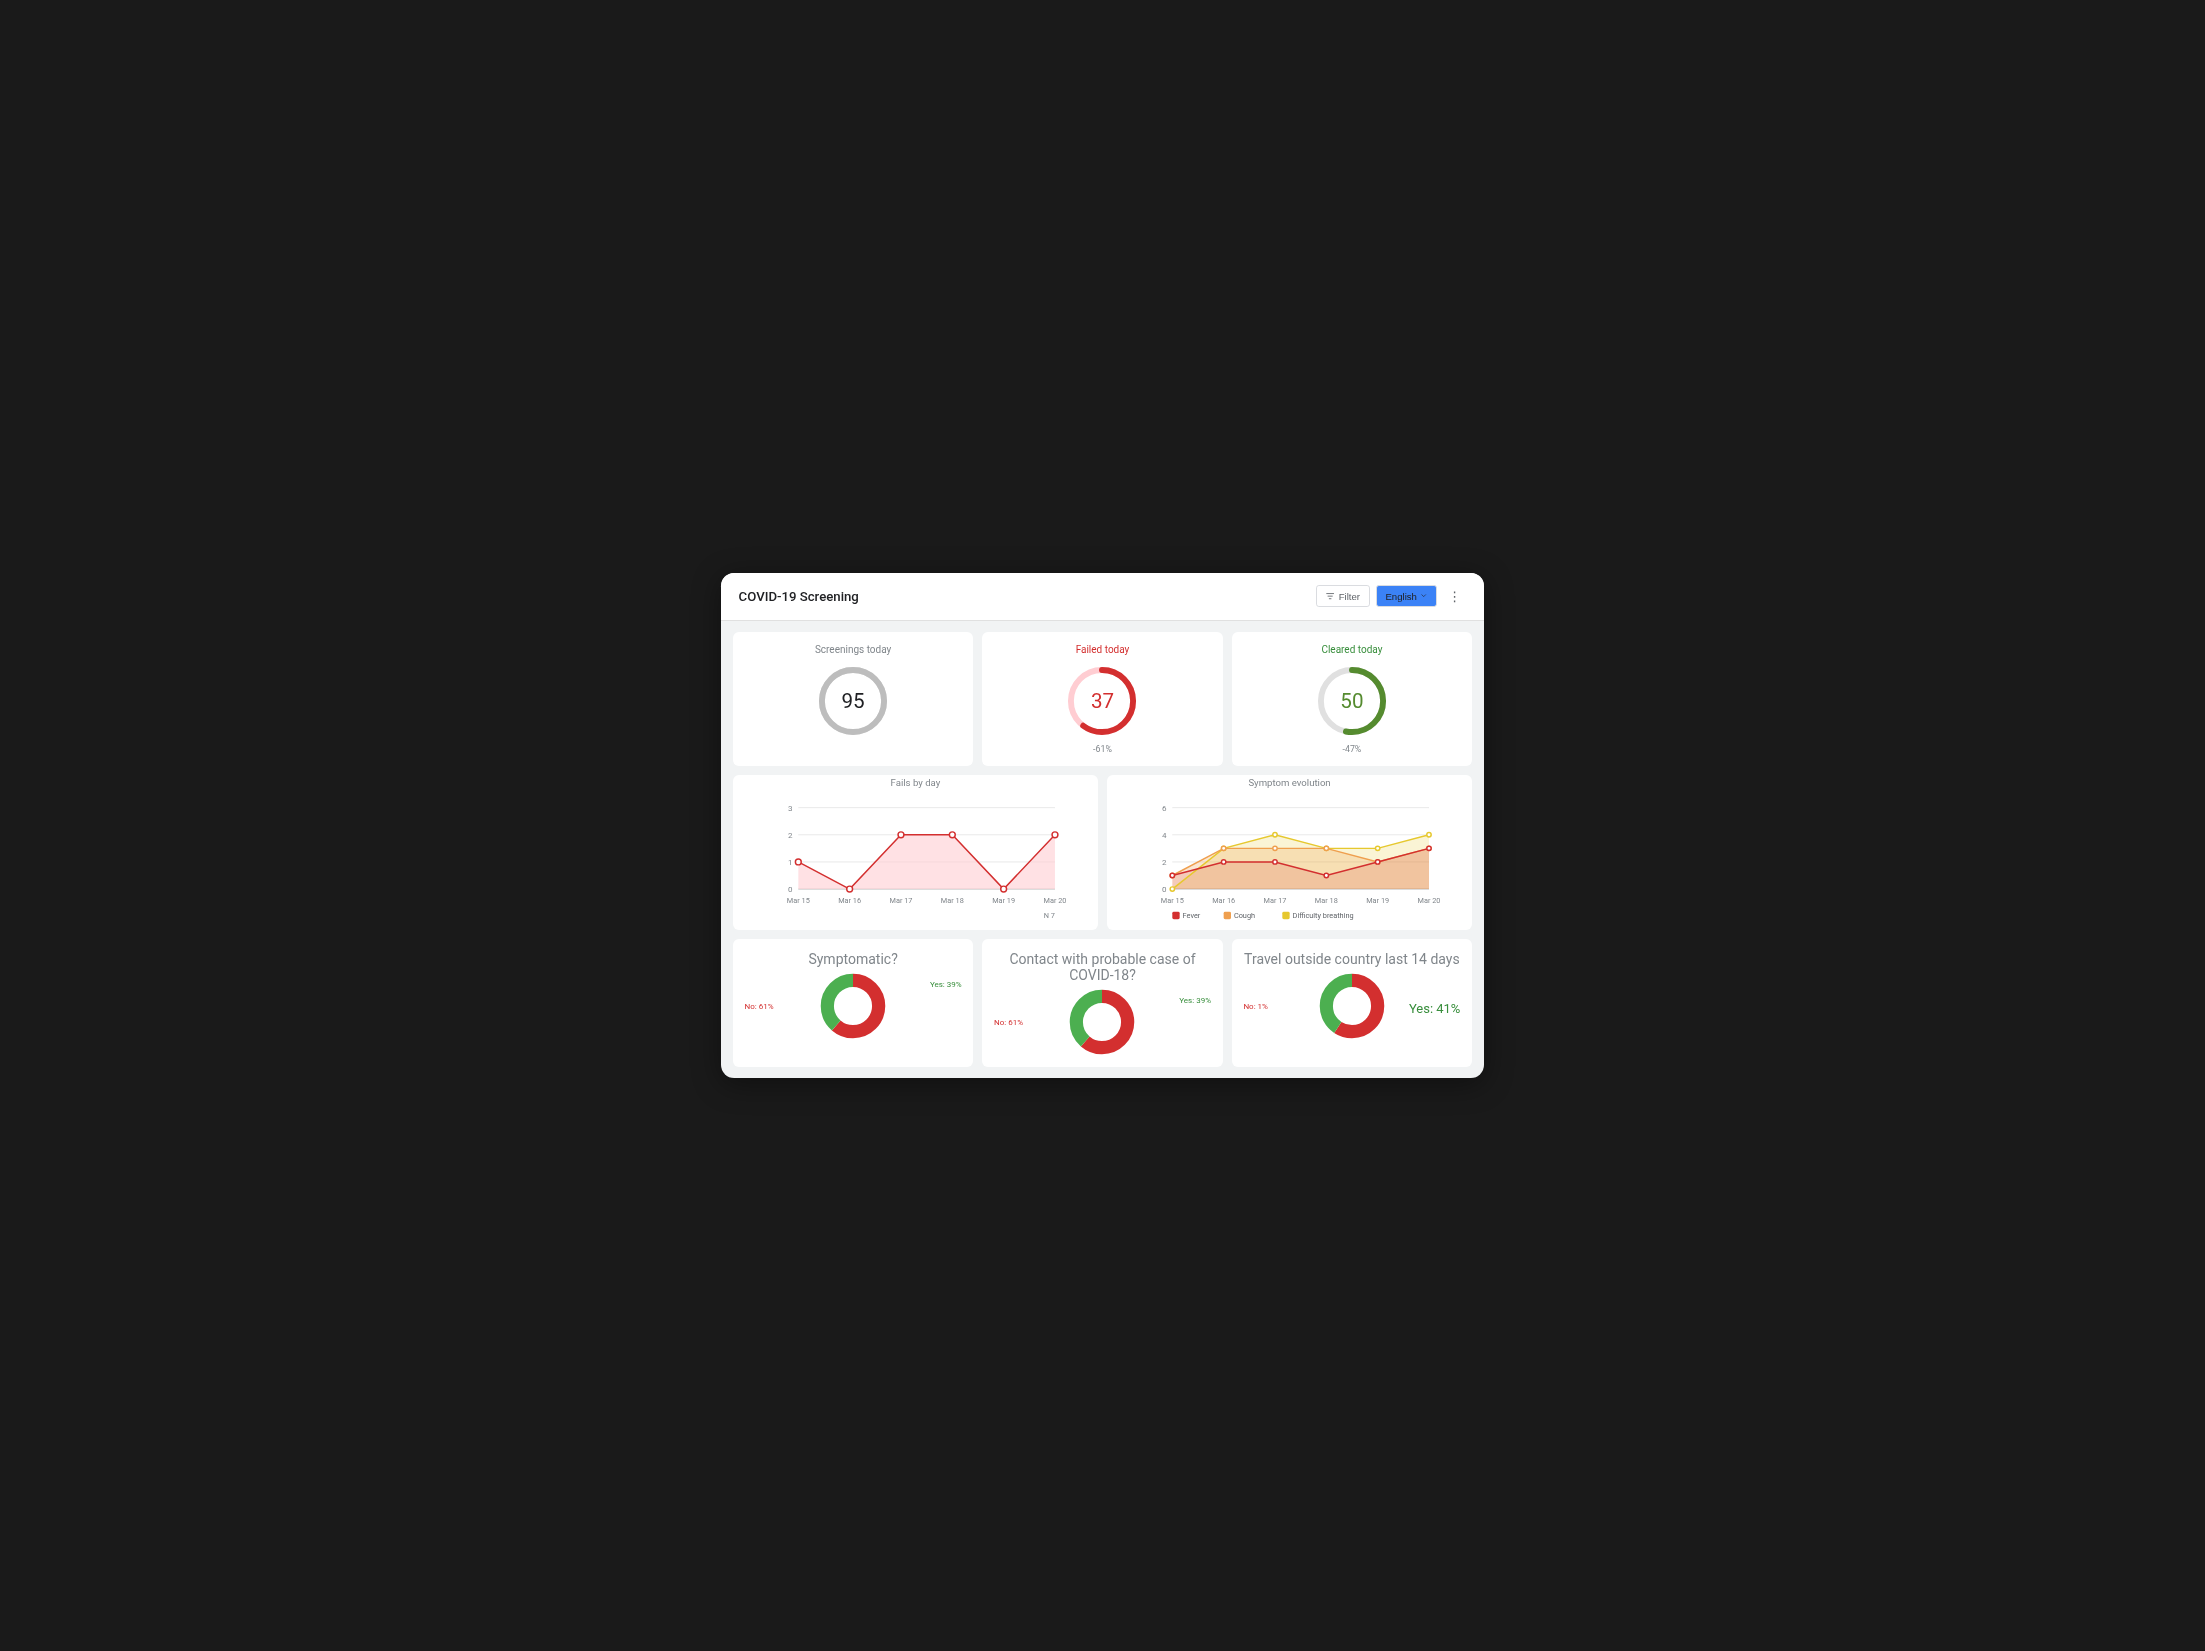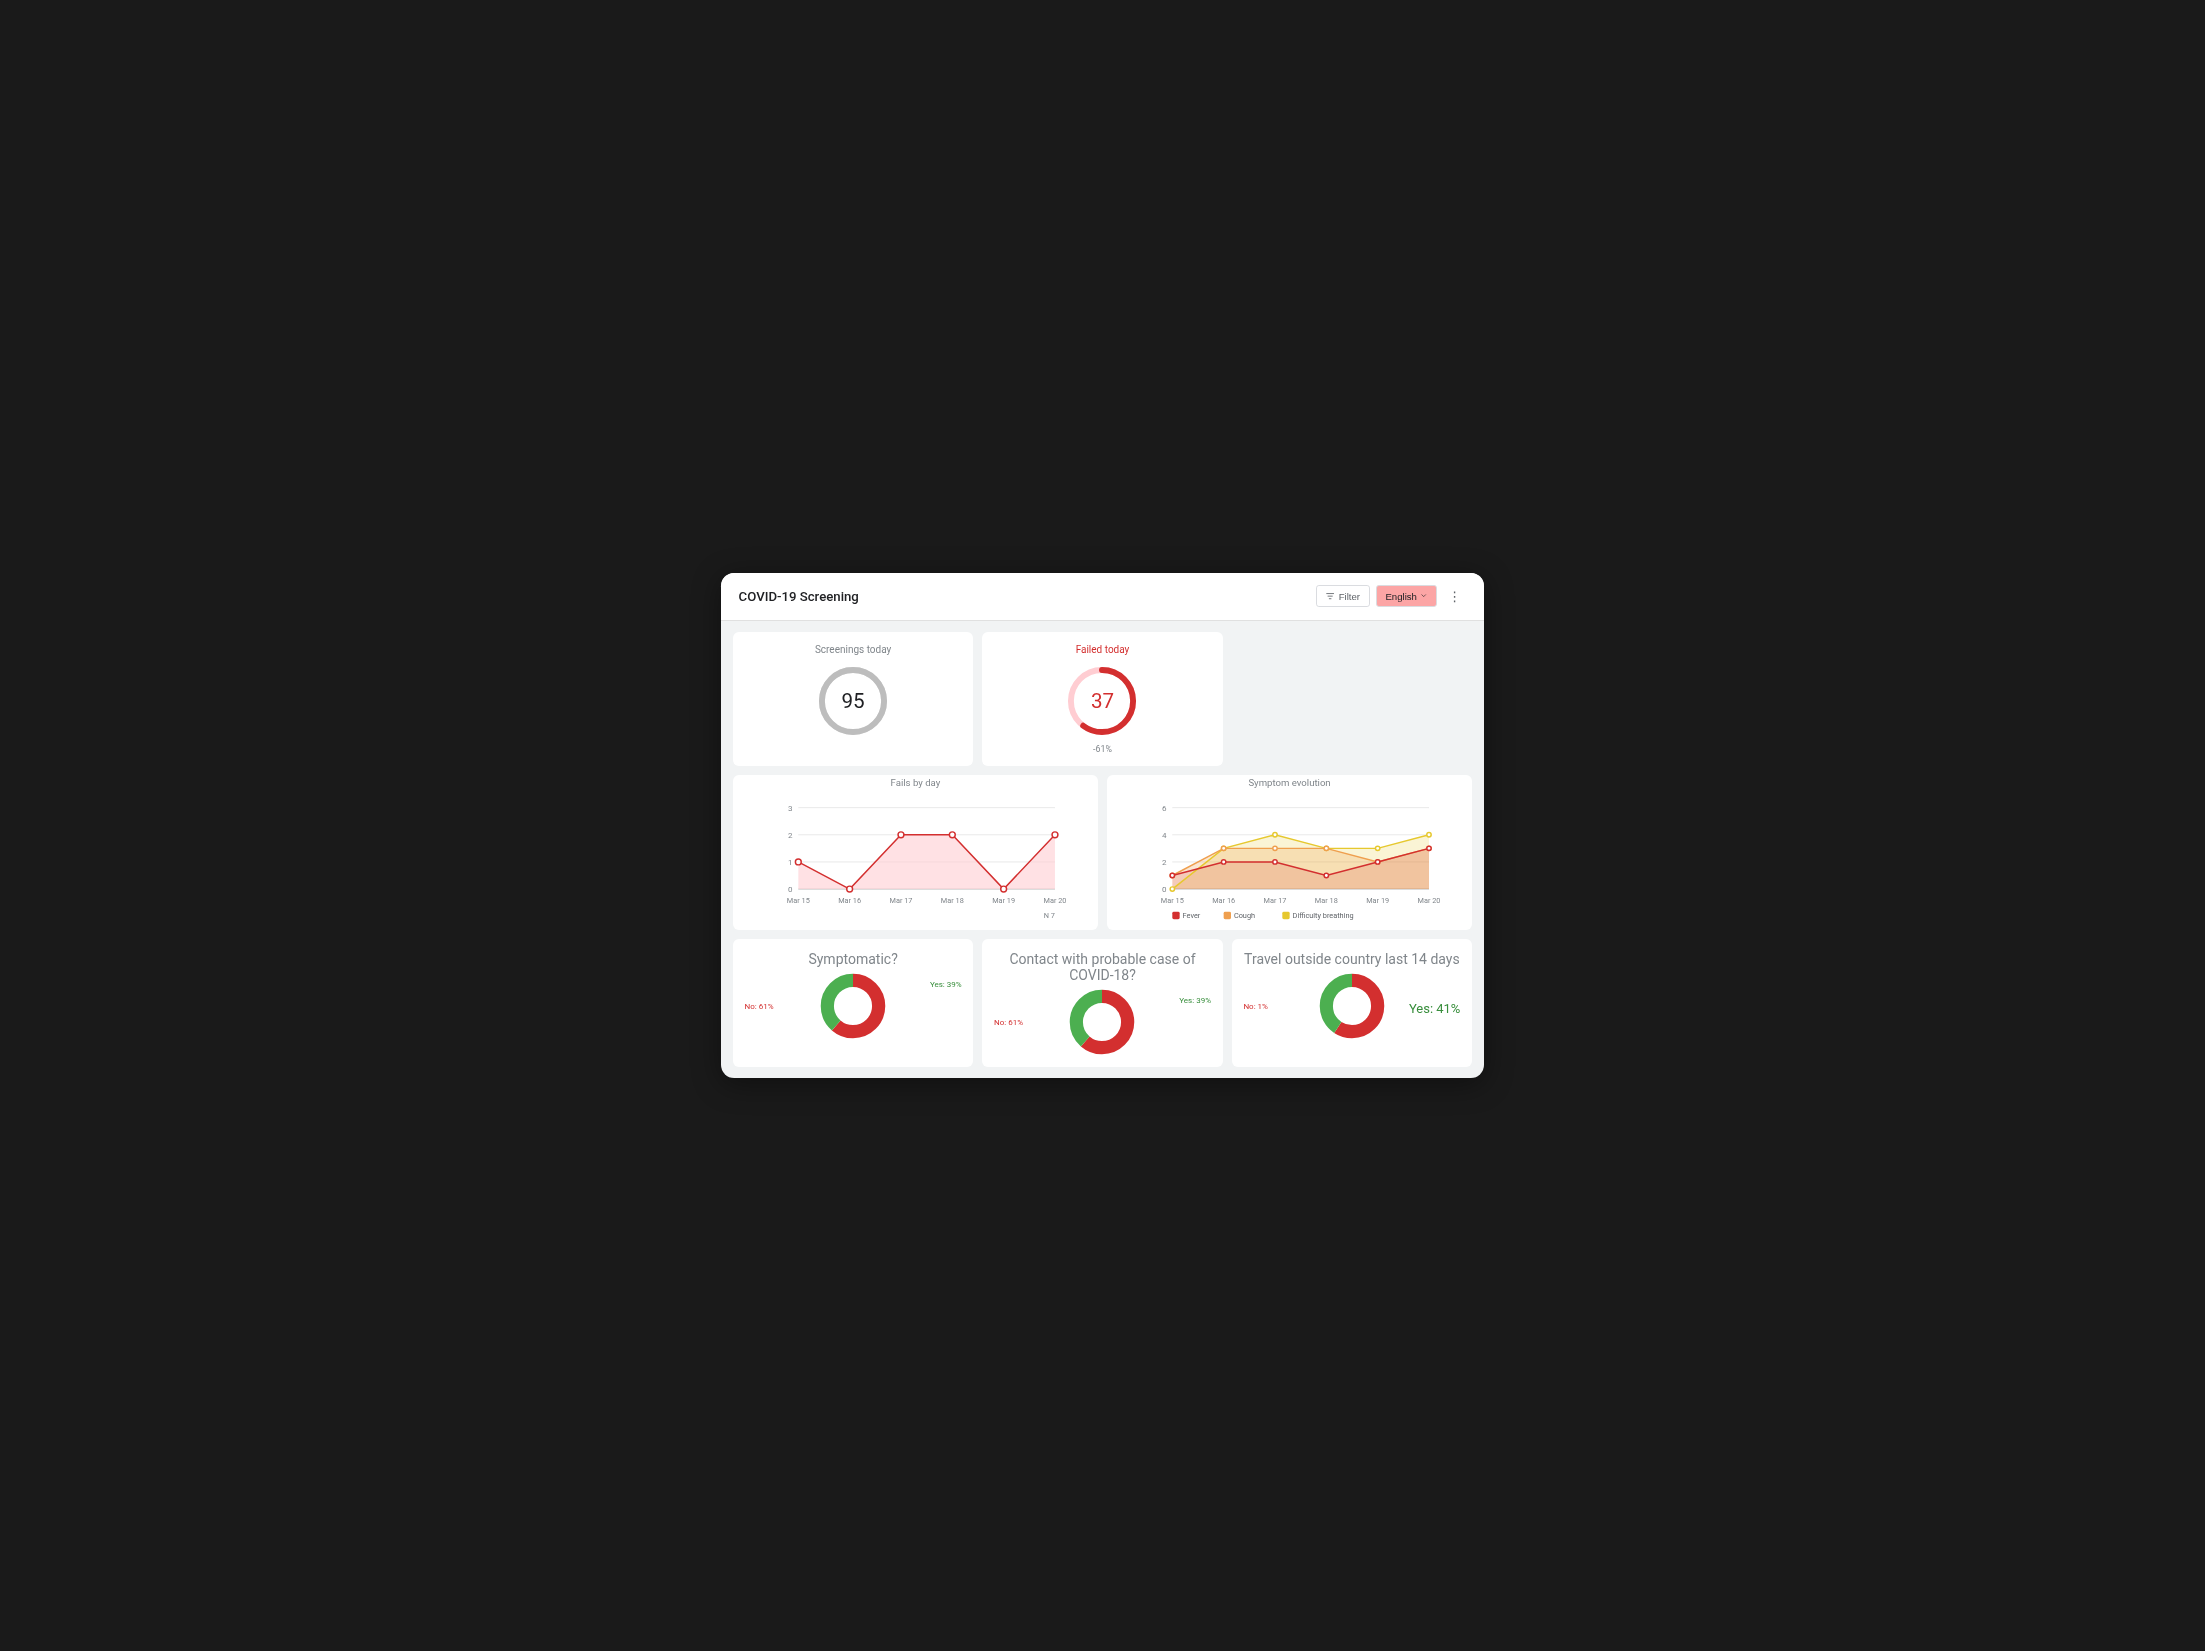--- a/index.html
+++ b/index.html
@@ -50,21 +50,21 @@
       font-size: 9.6px;
       color: #5f6368;
     }
     .language-btn {
       display: flex;
       align-items: center;
       gap: 2.9px;
       padding: 4.4px 8.8px;
       border: 0.7px solid #dadce0;
       border-radius: 2.9px;
-      background: #fca5a5;
+      background: #3b82f6;
       cursor: pointer;
       font-size: 9.6px;
       color: #202124;
     }
     .more-btn {
       padding: 4.4px 5.9px;
       border: none;
       border-radius: 50%;
       background: transparent;
       cursor: pointer;
@@ -216,20 +216,31 @@
         <div class="gauge-container">
           <svg width="74" height="74" viewBox="0 0 100 100">
             <circle cx="50" cy="50" r="42" fill="none" stroke="#ffcdd2" stroke-width="8"></circle>
             <circle cx="50" cy="50" r="42" fill="none" stroke="#d32f2f" stroke-width="8" stroke-dasharray="264" stroke-dashoffset="105" stroke-linecap="round"></circle>
           </svg>
           <span class="gauge-value red">37</span>
         </div>
         <div class="gauge-subtitle">-61%</div>
       </div>
 
+      <div class="card">
+        <div class="card-title green">Cleared today</div>
+        <div class="gauge-container">
+          <svg width="74" height="74" viewBox="0 0 100 100">
+            <circle cx="50" cy="50" r="42" fill="none" stroke="#e0e0e0" stroke-width="8"></circle>
+            <circle cx="50" cy="50" r="42" fill="none" stroke="#558b2f" stroke-width="8" stroke-dasharray="264" stroke-dashoffset="124" stroke-linecap="round"></circle>
+          </svg>
+          <span class="gauge-value green">50</span>
+        </div>
+        <div class="gauge-subtitle">-47%</div>
+      </div>
 
     </div>
 
     <div class="mid-row">
 
       <div class="chart-card">
         <div class="chart-title">Fails by day</div>
         <svg class="chart-area" viewBox="0 0 400 180" height="132">
 
           <line x1="40" y1="20" x2="390" y2="20" stroke="#e0e0e0" stroke-width="1"></line>

